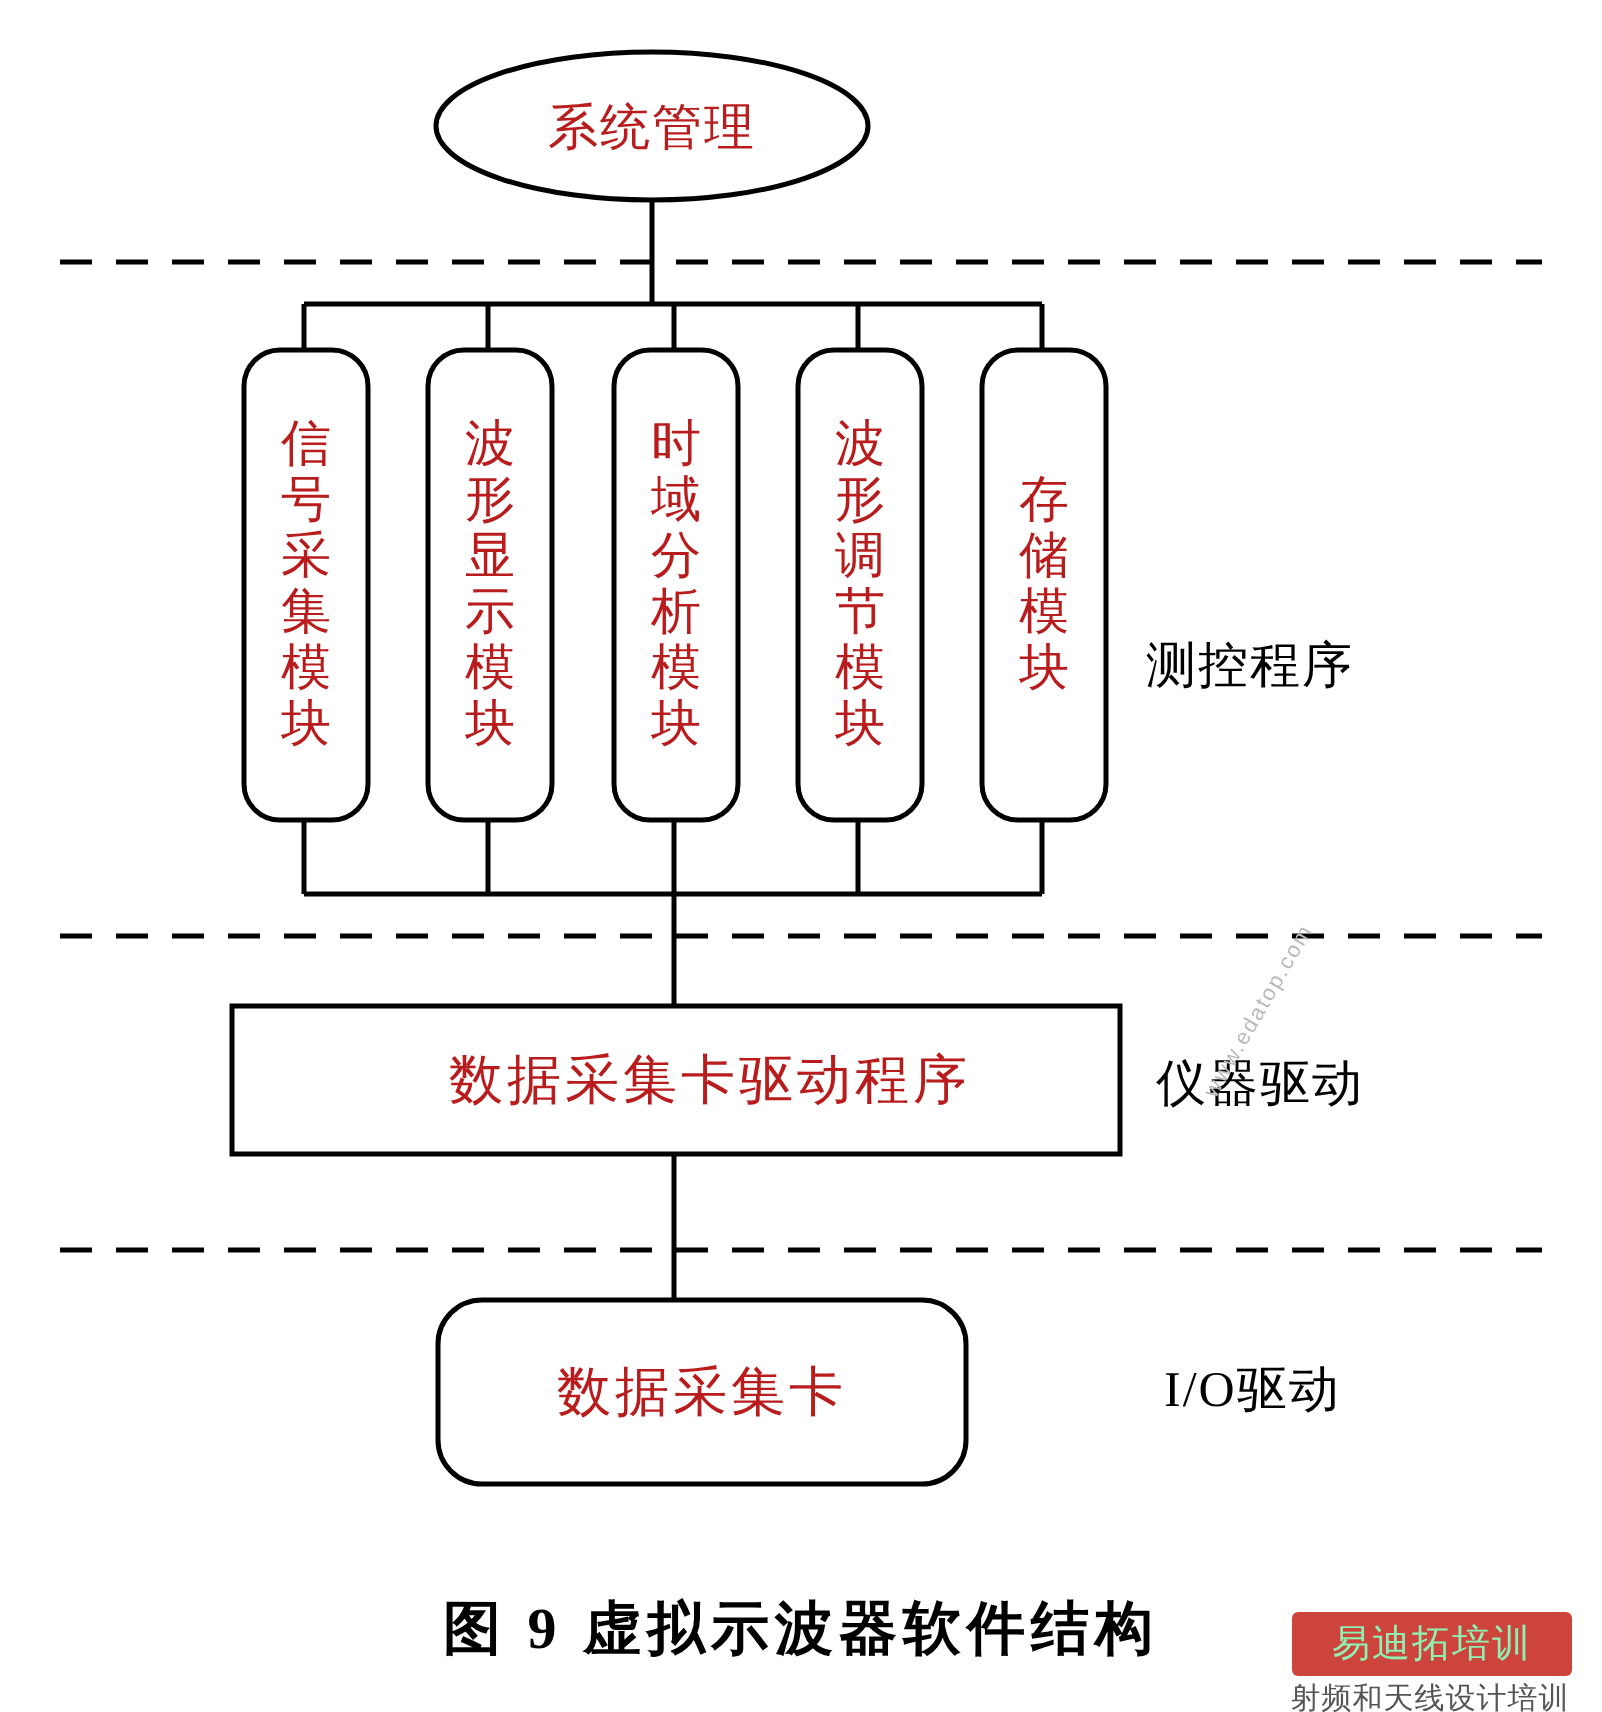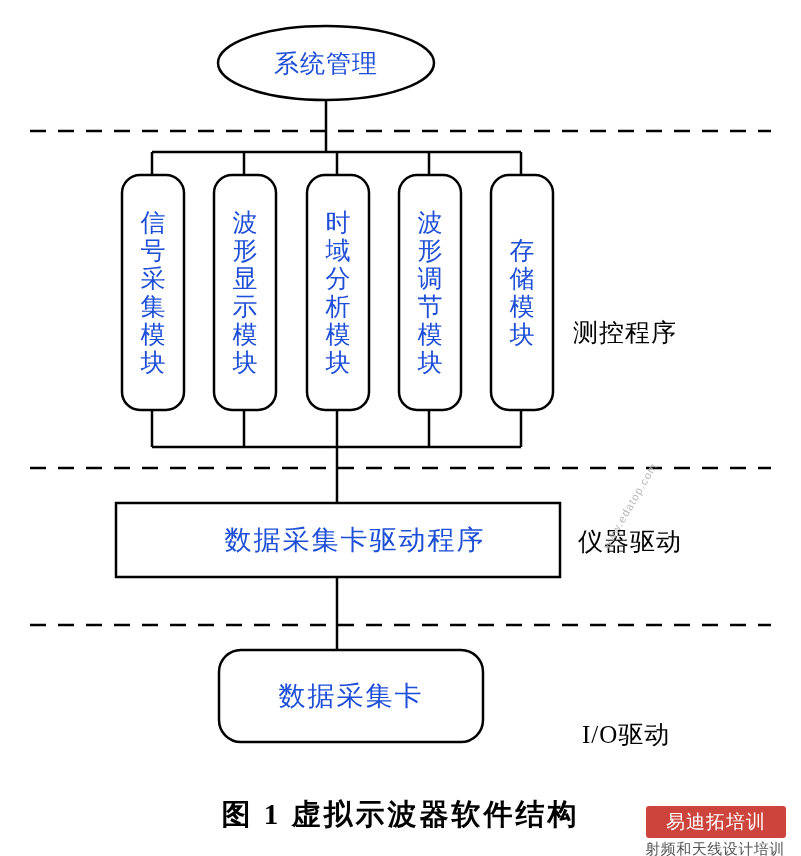--- a/index.html
+++ b/index.html
@@ -21,21 +21,21 @@
     width: 801px;
     height: 856px;
   }
   .node-label {
     position: absolute;
     display: flex;
     align-items: center;
     justify-content: center;
     text-align: center;
     font-family: "Liberation Serif", "DejaVu Serif", serif;
-    color: #1d4ed8;
+    color: #b91c1c;
     pointer-events: none;
   }
   
   .ellipse-label {
     left: 218px; top: 27px;
     width: 216px; height: 72px;
     font-size: 25px;
     letter-spacing: 1px;
   }
   
@@ -63,38 +63,38 @@
   .layer-label {
     position: absolute;
     font-size: 25px;
     letter-spacing: 1px;
     white-space: nowrap;
     color: #000;
     text-align: right;
   }
   .layer-ctrl { left: 573px; top: 316px; }
   .layer-drv  { left: 578px; top: 525px; }
-  .layer-io   { left: 582px; top: 678px; margin-top: 40px; }
+  .layer-io   { left: 582px; top: 678px; }
   .caption {
     position: absolute;
     left: 0; top: 795px;
     width: 801px;
     text-align: center;
     font-size: 29px;
     font-weight: bold;
     letter-spacing: 3px;
     font-family: "Liberation Serif", "DejaVu Serif", serif;
   }
   .watermark-a {
     position: absolute;
     left: 646px; top: 806px;
     width: 140px; height: 32px;
     background: #c8352b;
     border-radius: 3px;
-    color: #ffffff;
+    color: #86efac;
     font-size: 19px;
     font-family: "Liberation Sans", sans-serif;
     display: flex;
     align-items: center;
     justify-content: center;
     letter-spacing: 1px;
     opacity: 0.92;
   }
   .watermark-b {
     position: absolute;
@@ -208,19 +208,19 @@
   </div>
 
   <div class="node-label driver-label">数据采集卡驱动程序</div>
 
   <div class="node-label card-label">数据采集卡</div>
 
   <div class="layer-label layer-ctrl">测控程序</div>
   <div class="layer-label layer-drv">仪器驱动</div>
   <div class="layer-label layer-io">I/O驱动</div>
 
-  <div class="caption">图 1   虚拟示波器软件结构</div>
+  <div class="caption">图 9   虚拟示波器软件结构</div>
 
   <div class="watermark-diag">www.edatop.com</div>
   <div class="watermark-a">易迪拓培训</div>
   <div class="watermark-b">射频和天线设计培训高端品牌</div>
 
 </div>
 
 </body></html>

